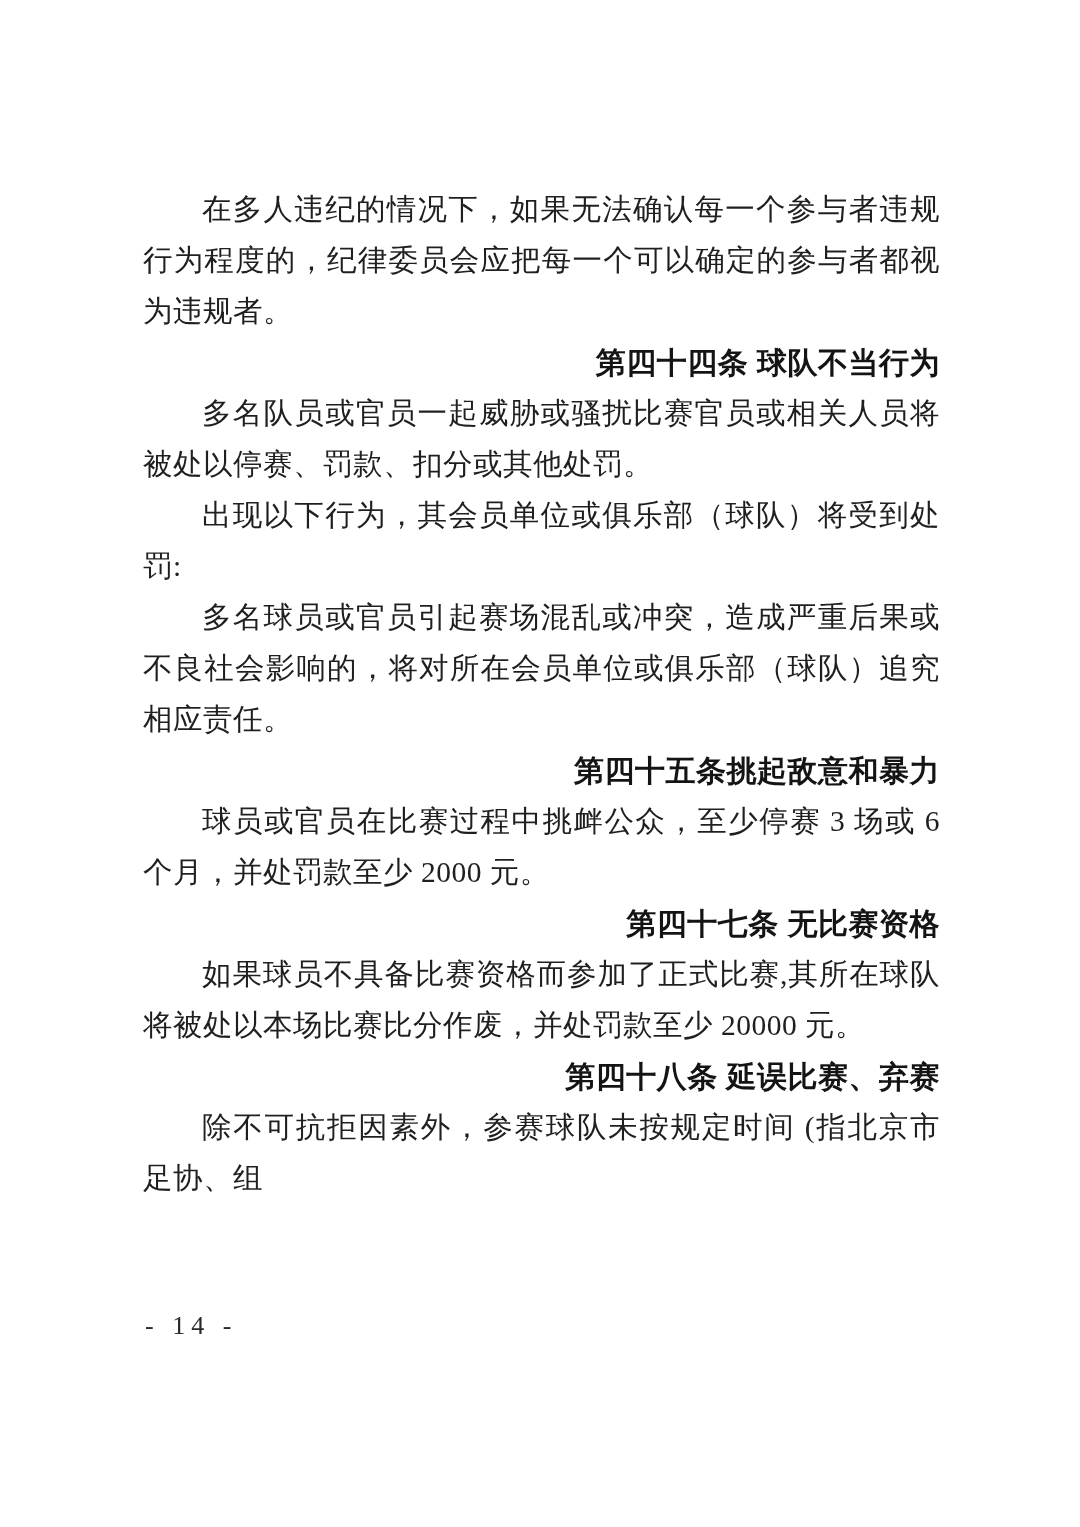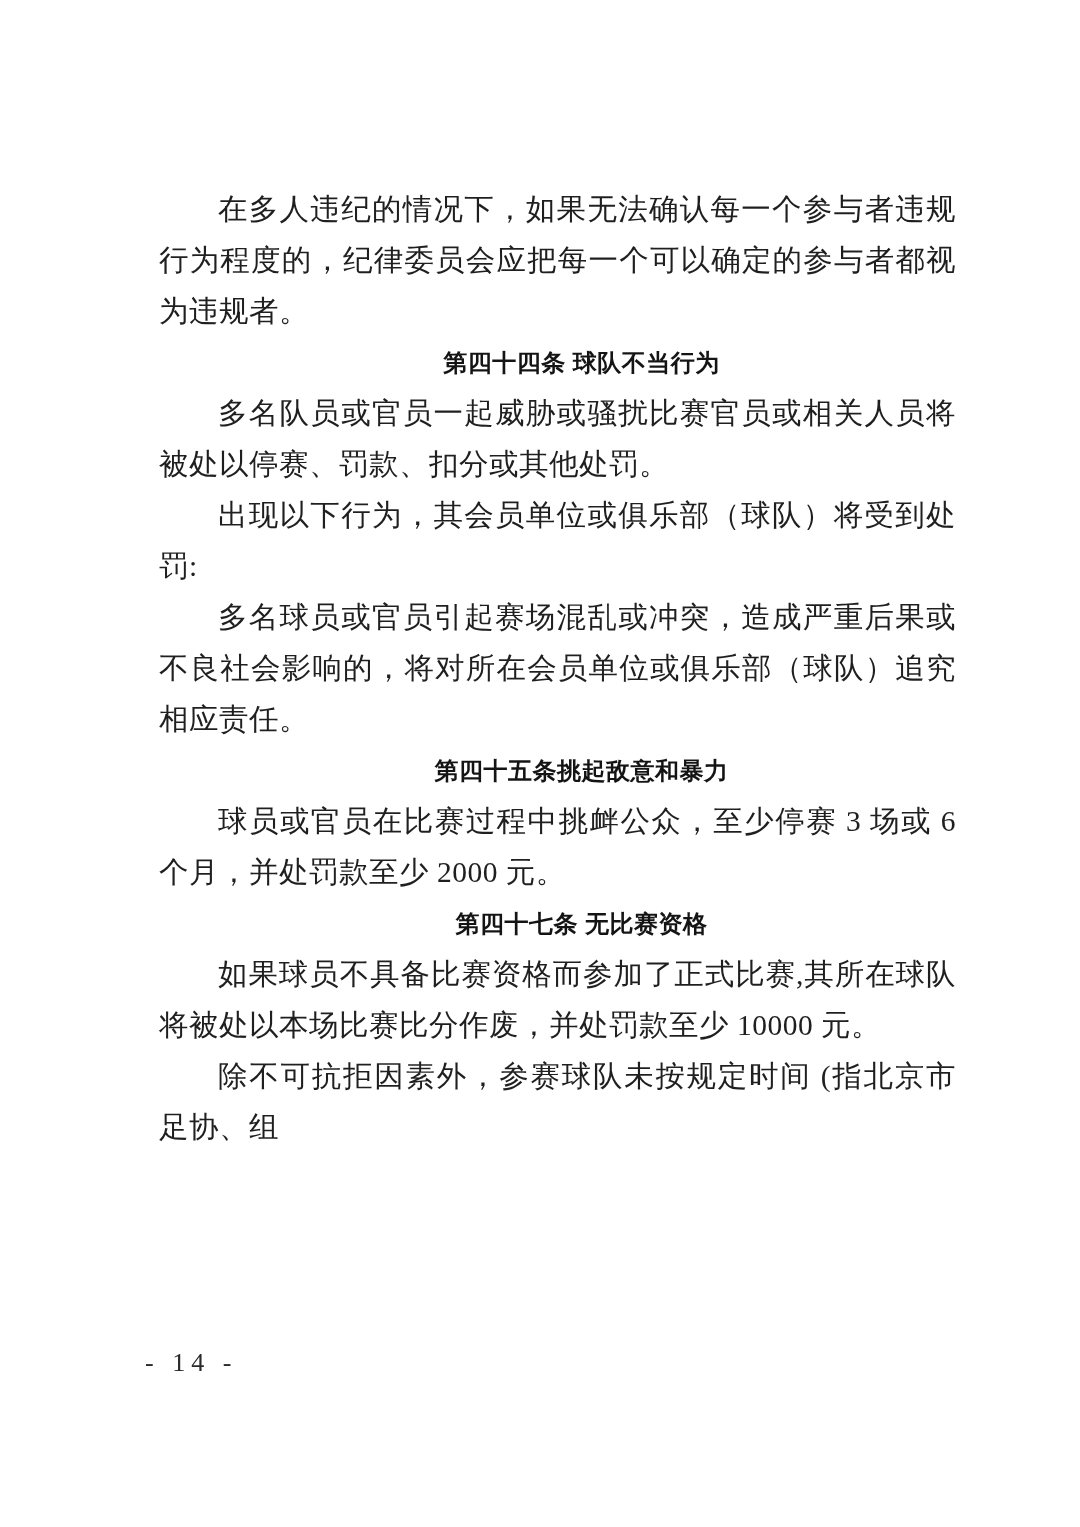--- a/index.html
+++ b/index.html
@@ -14,47 +14,46 @@
     background: #ffffff;
     overflow: hidden;
     font-family: "Liberation Serif", "DejaVu Serif", serif;
     color: #1f1f1f;
   }
   .doc-body {
     position: absolute;
     left: 143px;
     top: 184px;
     width: 797px;
-    margin-left: 16px;
   }
   .doc-body .para {
     margin: 0;
     font-size: 29.5px;
     line-height: 51px;
     text-align: justify;
     text-indent: 2em;
     letter-spacing: 0.5px;
     font-family: "Liberation Serif", "DejaVu Serif", serif;
     font-weight: 400;
   }
   .doc-body .heading {
     margin: 0;
-    font-size: 24px;
+    font-size: 30px;
     line-height: 51px;
-    text-align: center;
+    text-align: right;
     text-indent: 2em;
     letter-spacing: 0.5px;
     font-family: "Liberation Sans", "DejaVu Sans", sans-serif;
     font-weight: 700;
     color: #141414;
   }
   .page-number {
     position: absolute;
     left: 145px;
-    top: 1343px;
+    top: 1306px;
     font-size: 26px;
     line-height: 40px;
     letter-spacing: 6px;
     color: #2a2a2a;
     font-family: "Liberation Serif", "DejaVu Serif", serif;
   }
 </style>
 </head>
 <body>
 
@@ -62,19 +61,20 @@
 
   <div class="doc-body">
     <p class="para">在多人违纪的情况下，如果无法确认每一个参与者违规行为程度的，纪律委员会应把每一个可以确定的参与者都视为违规者。</p>
     <p class="heading">第四十四条 球队不当行为</p>
     <p class="para">多名队员或官员一起威胁或骚扰比赛官员或相关人员将被处以停赛、罚款、扣分或其他处罚。</p>
     <p class="para">出现以下行为，其会员单位或俱乐部（球队）将受到处罚:</p>
     <p class="para">多名球员或官员引起赛场混乱或冲突，造成严重后果或不良社会影响的，将对所在会员单位或俱乐部（球队）追究相应责任。</p>
     <p class="heading">第四十五条挑起敌意和暴力</p>
     <p class="para">球员或官员在比赛过程中挑衅公众，至少停赛 3 场或 6 个月，并处罚款至少 2000 元。</p>
     <p class="heading">第四十七条 无比赛资格</p>
-    <p class="para">如果球员不具备比赛资格而参加了正式比赛,其所在球队将被处以本场比赛比分作废，并处罚款至少 10000 元。</p>
+    <p class="para">如果球员不具备比赛资格而参加了正式比赛,其所在球队将被处以本场比赛比分作废，并处罚款至少 20000 元。</p>
+    <p class="heading">第四十八条 延误比赛、弃赛</p>
     <p class="para">除不可抗拒因素外，参赛球队未按规定时间 (指北京市足协、组</p>
   </div>
 
   <div class="page-number">- 14 -</div>
 
 </div>
 
 </body></html>

